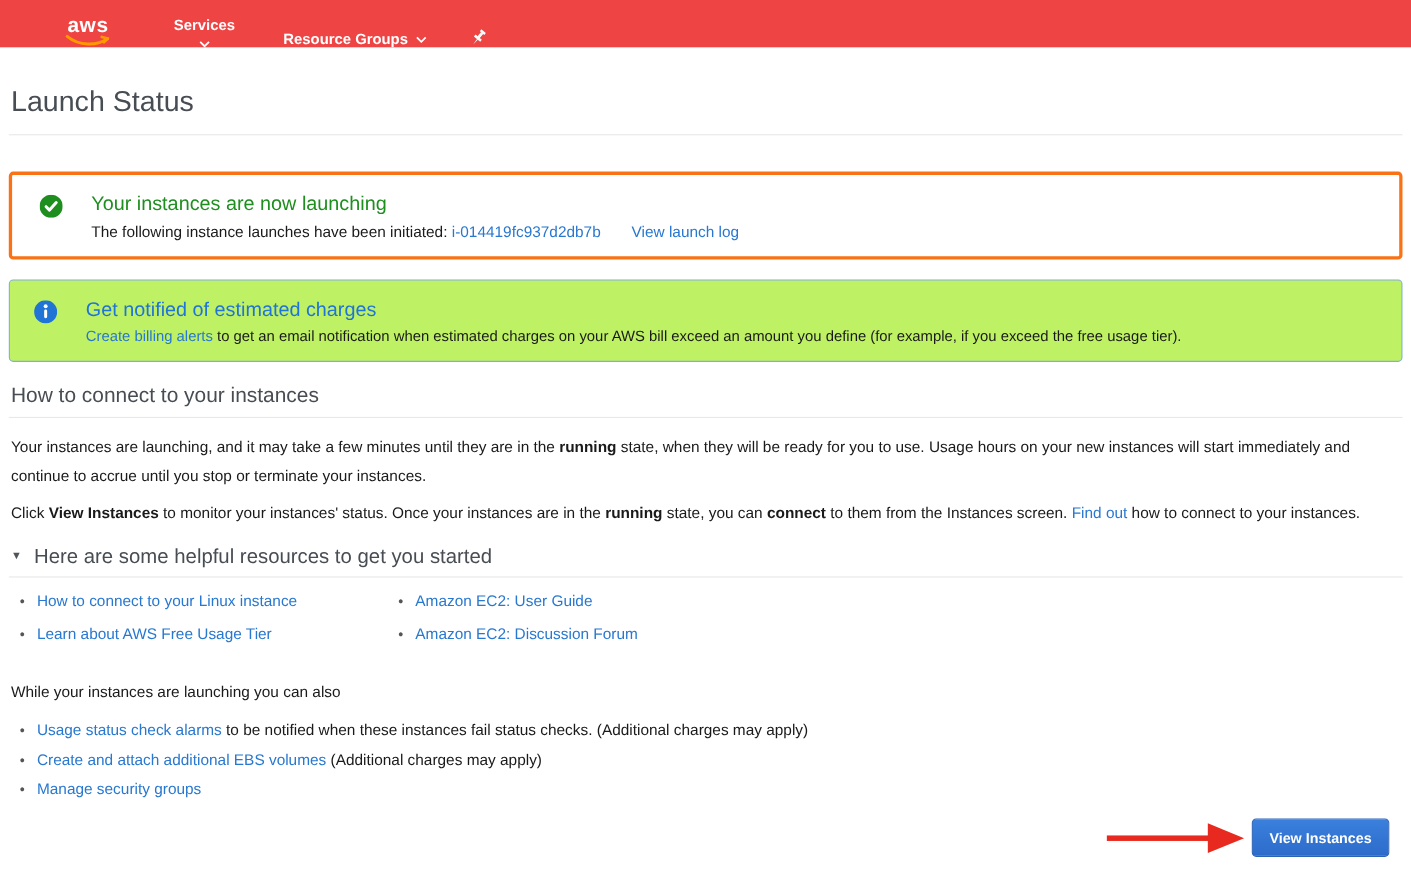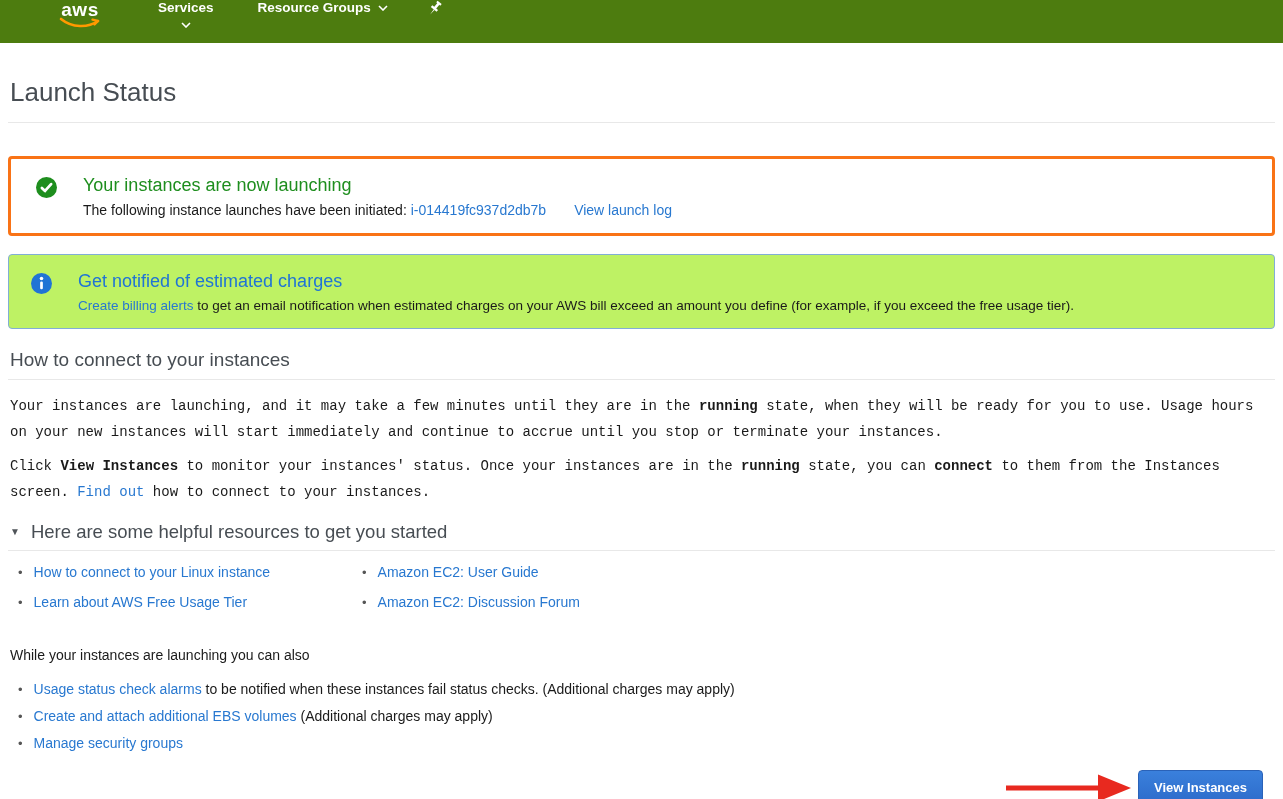--- a/index.html
+++ b/index.html
@@ -5,23 +5,23 @@
   * { box-sizing: border-box; margin: 0; padding: 0; }
   html, body { width: 1283px; height: 799px; overflow: hidden; }
   body {
     font-family: "Liberation Sans", sans-serif;
     background: #ffffff;
     color: #1a1a1a;
   }
   
   .nav {
     height: 43px;
-    background: #4d7c0f;
-    display: flex;
-    align-items: flex-start;
+    background: #ef4444;
+    display: flex;
+    align-items: flex-end;
     color: #fff;
   }
   .logo {
     margin-left: 58px;
     display: flex;
     flex-direction: column;
     align-items: center;
     cursor: pointer;
     line-height: 1;
   }
@@ -90,21 +90,20 @@
     font-size: 19px;
     font-weight: 400;
     color: #474d53;
     margin: 20px 0 8px 2px;
     line-height: 22px;
   }
   p.body-p {
     font-size: 14px;
     line-height: 26px;
     margin: 13px 0 0 2px;
-    font-family: Liberation Mono, monospace;
   }
   p.body-p.second { margin-top: 8px; }
   .res-header {
     display: flex;
     align-items: center;
     gap: 11px;
     margin: 16px 0 7px 2px;
     font-size: 18.5px;
     color: #474d53;
     line-height: 22px;

